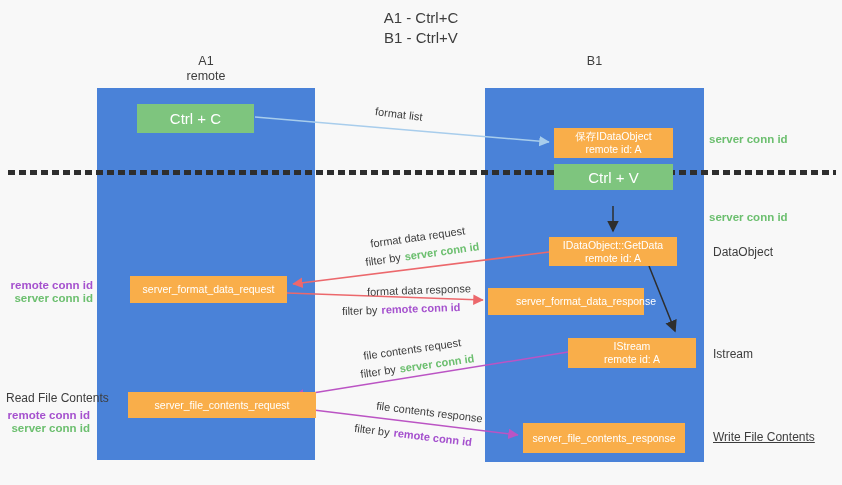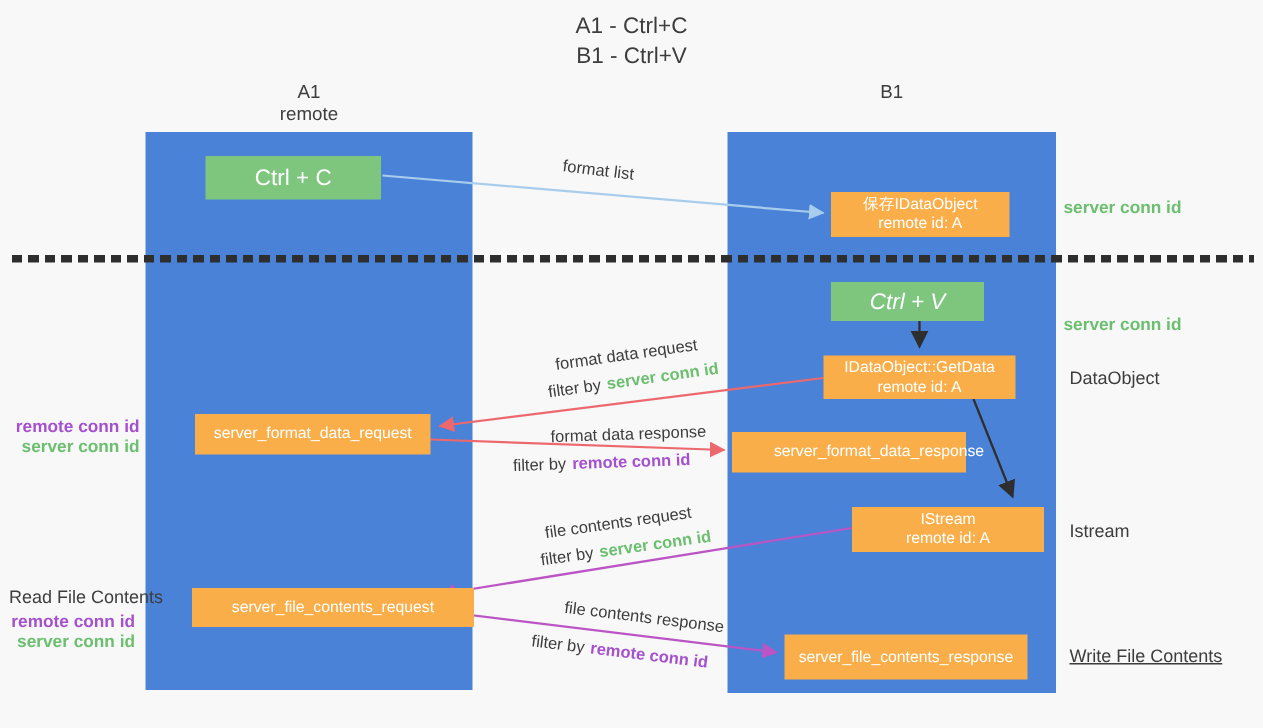--- a/index.html
+++ b/index.html
@@ -92,21 +92,21 @@
   <line class="st-mag" x1="289" y1="407" x2="518" y2="435" marker-end="url(#mh-mag)"></line>
 </svg>
 
 <div class="abs node green" style="left:137px;top:104px;width:117px;height:29px;">
   <div>Ctrl + C</div>
 </div>
 <div class="abs node orange" style="left:554px;top:128px;width:119px;height:30px;">
   <div>保存IDataObject</div>
   <div>remote id: A</div>
 </div>
-<div class="abs node green" style="left:554px;top:188px;width:102px;height:26px;font-style:italic;">
+<div class="abs node green" style="left:554px;top:164px;width:119px;height:26px;">
   <div>Ctrl + V</div>
 </div>
 <div class="abs node orange" style="left:549px;top:237px;width:128px;height:29px;">
   <div>IDataObject::GetData</div>
   <div>remote id: A</div>
 </div>
 <div class="abs node orange" style="left:130px;top:276px;width:157px;height:27px;">
   <div>server_format_data_request</div>
 </div>
 <div class="abs node orange" style="left:488px;top:288px;width:156px;height:27px;padding-left:40px;">

